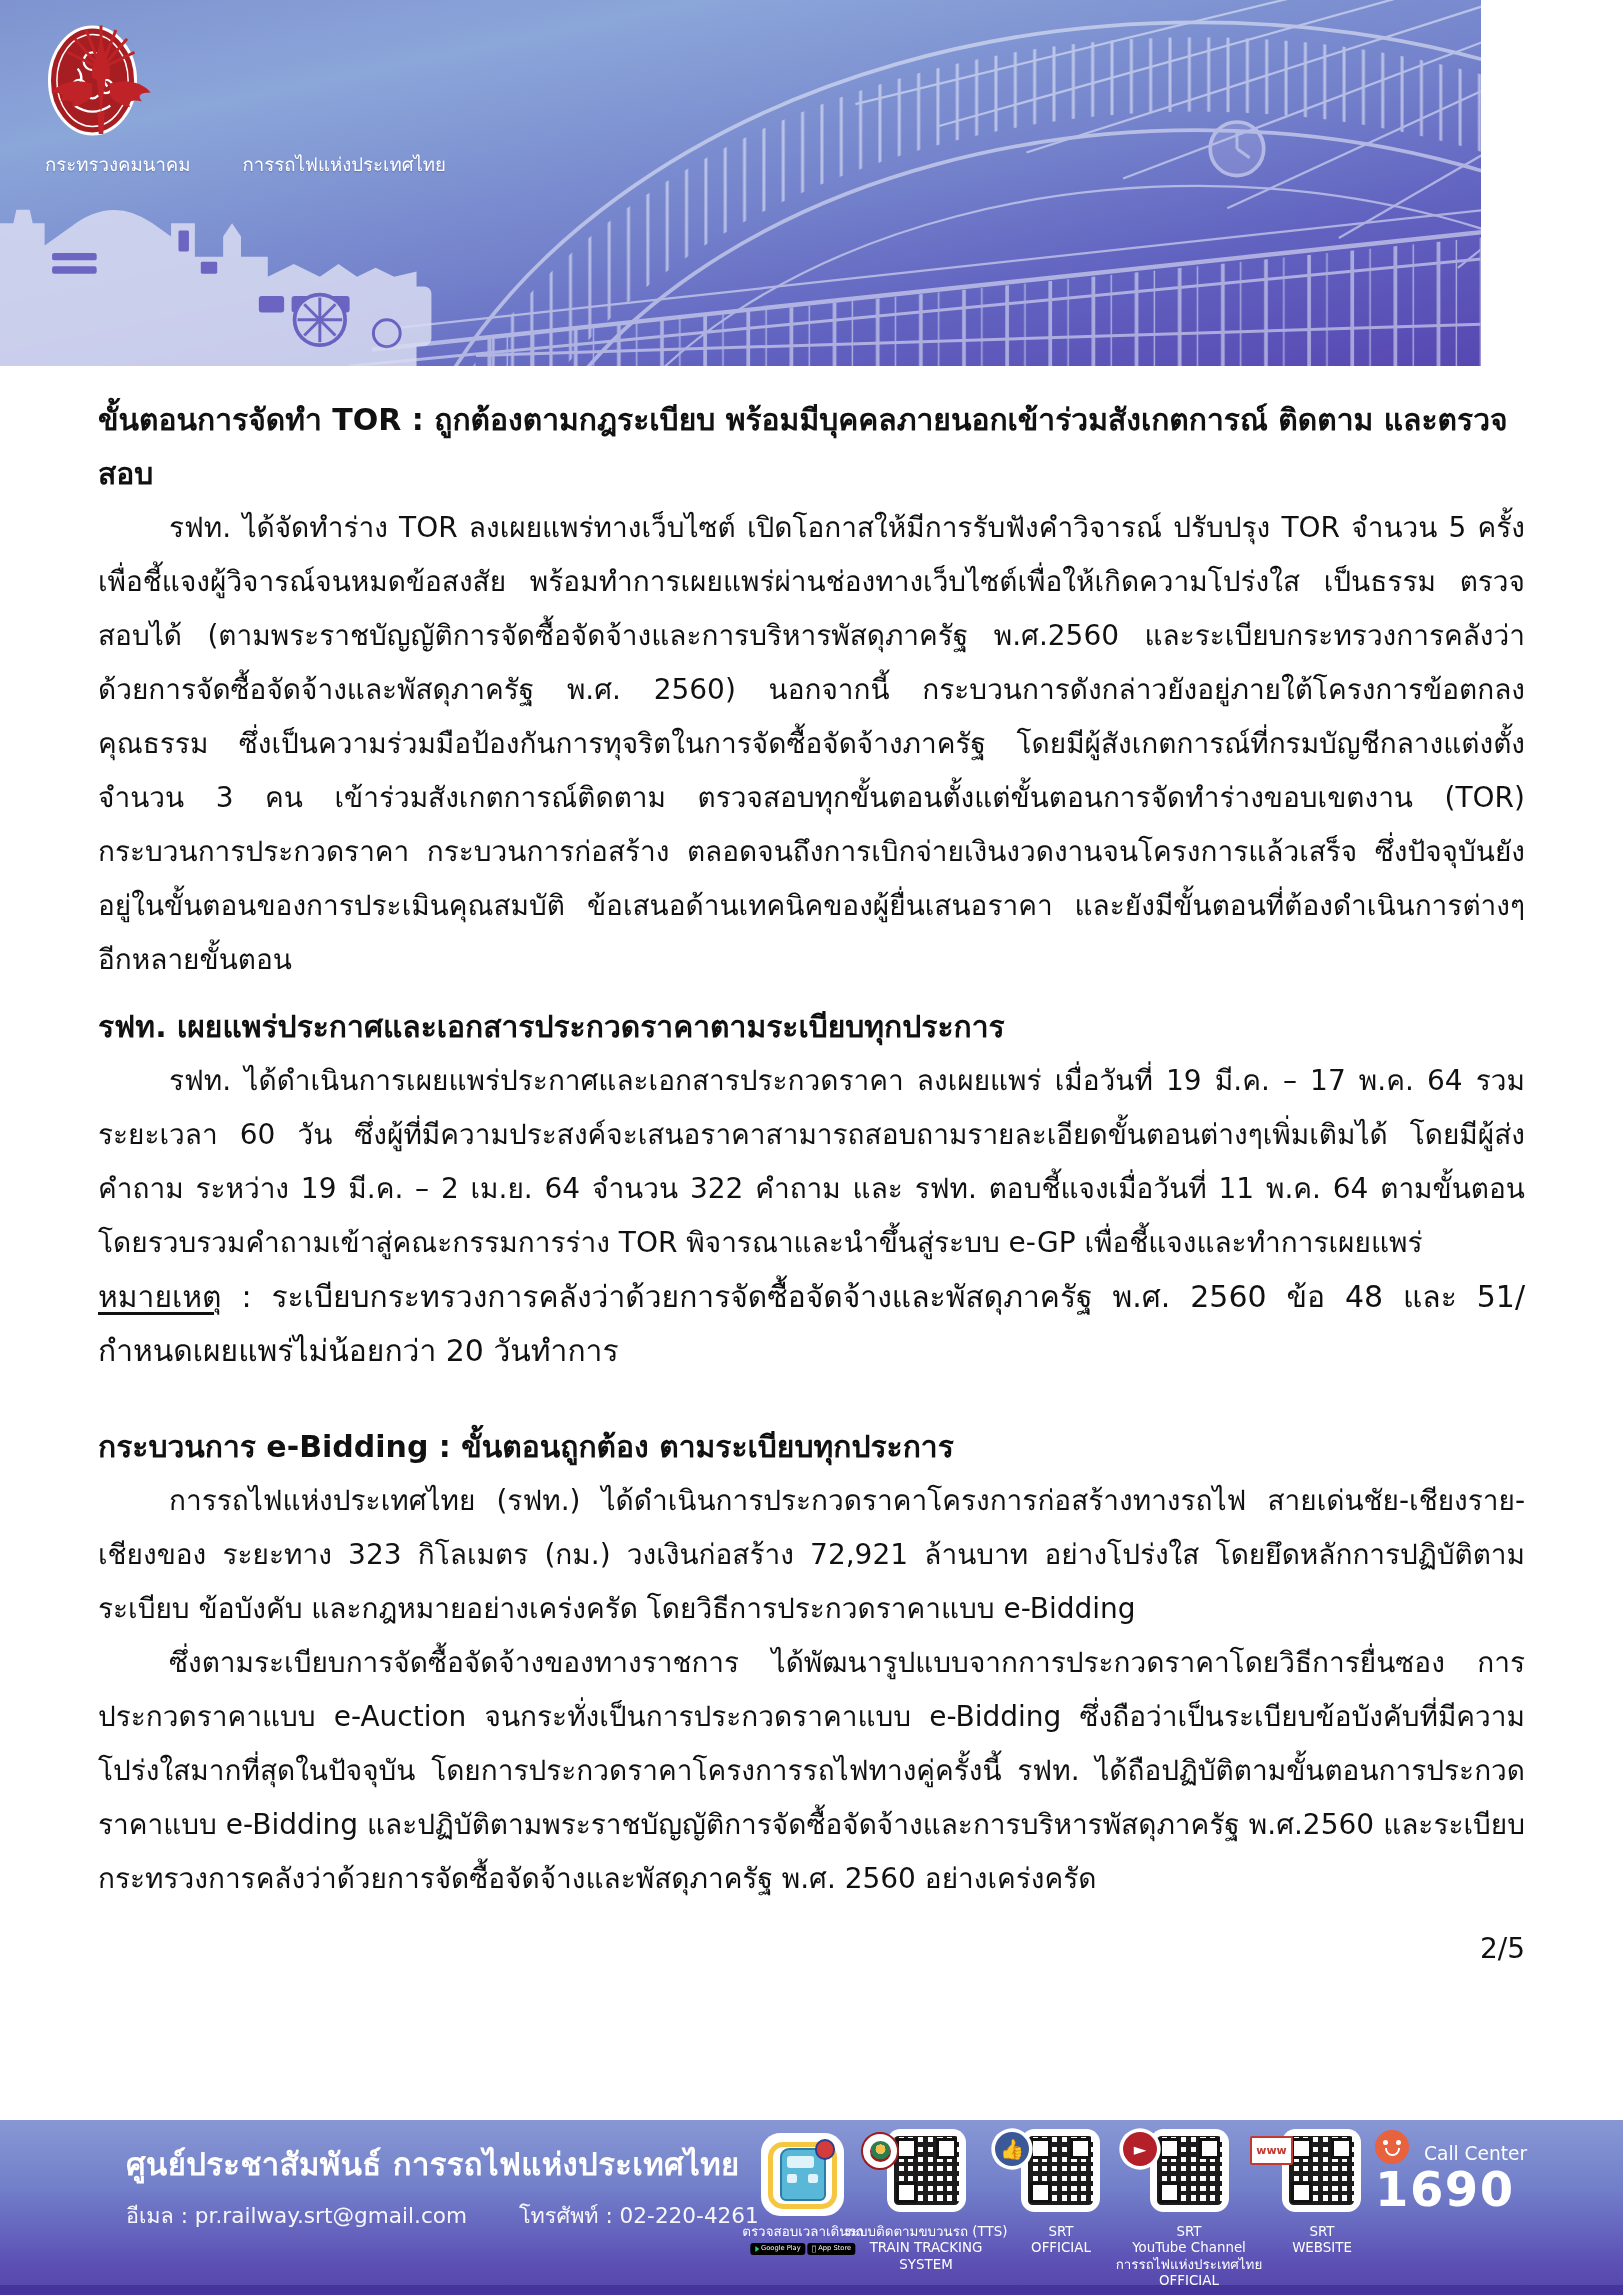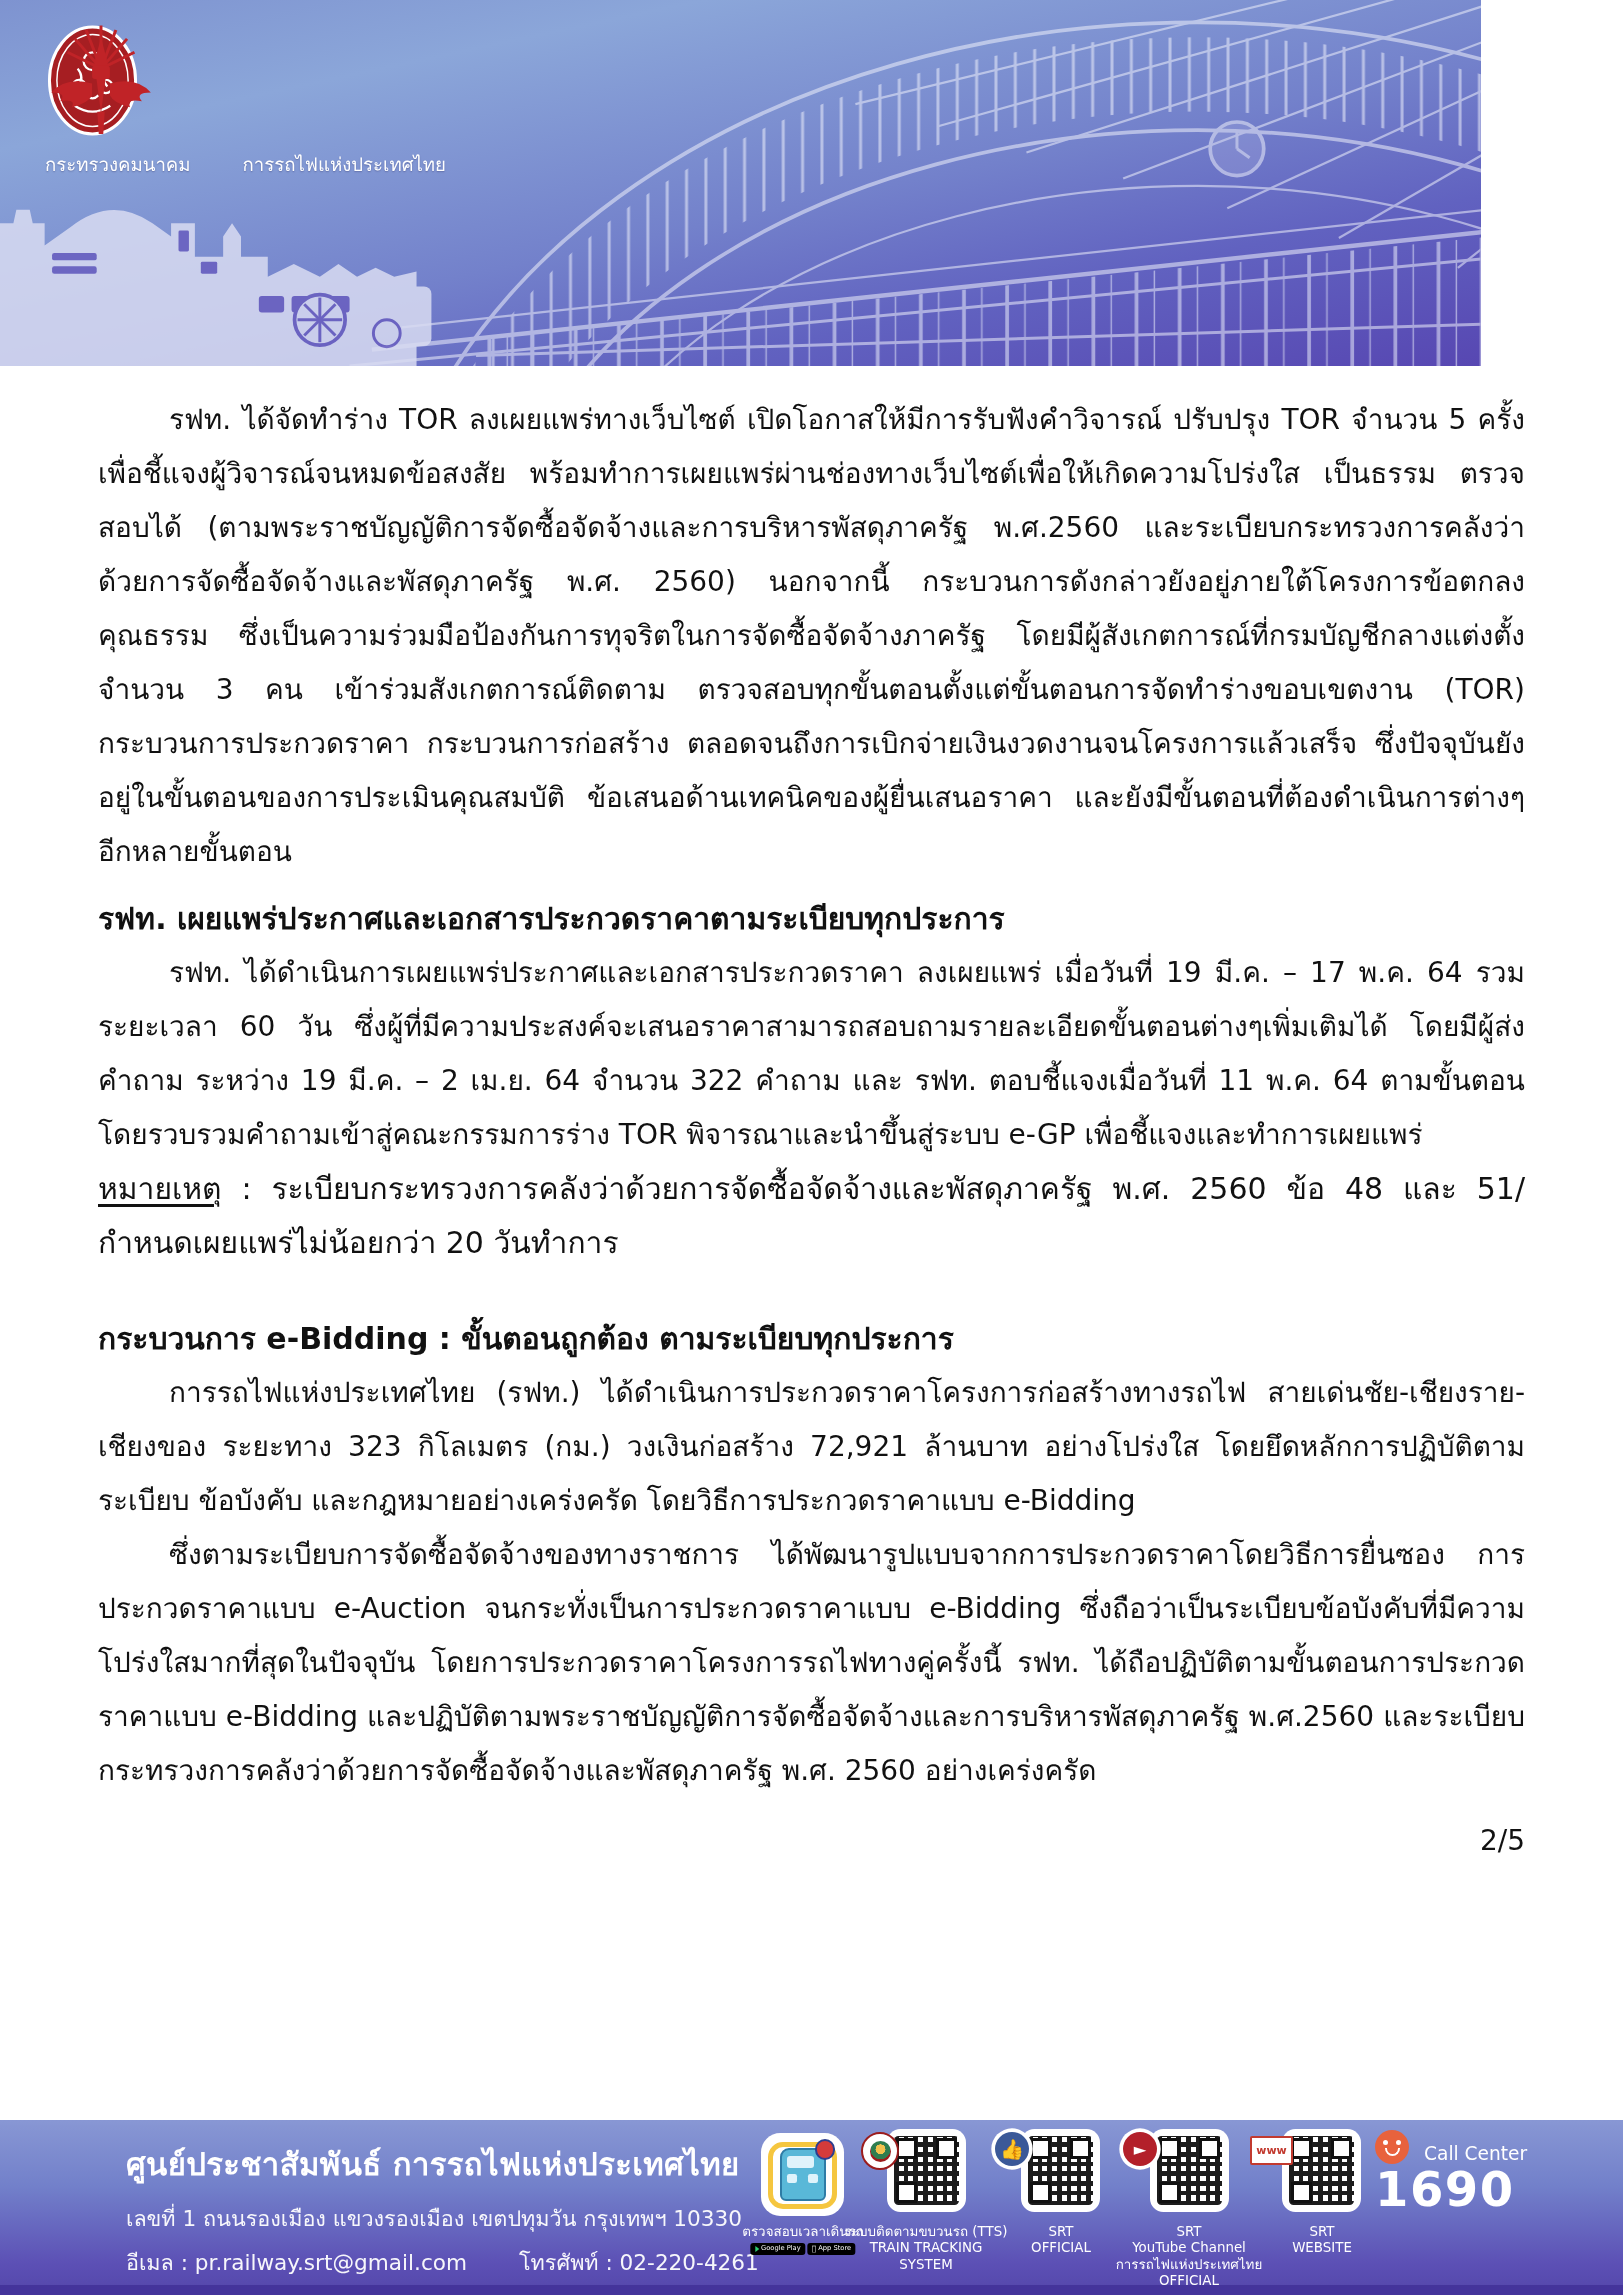--- a/index.html
+++ b/index.html
@@ -253,38 +253,38 @@
             <path d="M70 118 L80 118 L78 148 L72 148 Z" fill="#c02327"></path>
           </svg>
         </span>
         <span class="logo-label">การรถไฟแห่งประเทศไทย</span>
       </div>
     </div>
   </div>
 
   <div class="content">
 
+    <h2 class="sec-heading">ขั้นตอนการจัดทำ TOR : ถูกต้องตามกฎระเบียบ พร้อมมีบุคคลภายนอกเข้าร่วมสังเกตการณ์ ติดตาม และตรวจสอบ</h2>
     <p class="body-par">รฟท. ได้จัดทำร่าง TOR ลงเผยแพร่ทางเว็บไซต์ เปิดโอกาสให้มีการรับฟังคำวิจารณ์ ปรับปรุง TOR จำนวน 5 ครั้ง เพื่อชี้แจงผู้วิจารณ์จนหมดข้อสงสัย พร้อมทำการเผยแพร่ผ่านช่องทางเว็บไซต์เพื่อให้เกิดความโปร่งใส เป็นธรรม ตรวจสอบได้ (ตามพระราชบัญญัติการจัดซื้อจัดจ้างและการบริหารพัสดุภาครัฐ พ.ศ.2560 และระเบียบกระทรวงการคลังว่าด้วยการจัดซื้อจัดจ้างและพัสดุภาครัฐ พ.ศ. 2560) นอกจากนี้ กระบวนการดังกล่าวยังอยู่ภายใต้โครงการข้อตกลงคุณธรรม ซึ่งเป็นความร่วมมือป้องกันการทุจริตในการจัดซื้อจัดจ้างภาครัฐ โดยมีผู้สังเกตการณ์ที่กรมบัญชีกลางแต่งตั้ง จำนวน 3 คน เข้าร่วมสังเกตการณ์ติดตาม ตรวจสอบทุกขั้นตอนตั้งแต่ขั้นตอนการจัดทำร่างขอบเขตงาน (TOR) กระบวนการประกวดราคา กระบวนการก่อสร้าง ตลอดจนถึงการเบิกจ่ายเงินงวดงานจนโครงการแล้วเสร็จ ซึ่งปัจจุบันยังอยู่ในขั้นตอนของการประเมินคุณสมบัติ ข้อเสนอด้านเทคนิคของผู้ยื่นเสนอราคา และยังมีขั้นตอนที่ต้องดำเนินการต่างๆอีกหลายขั้นตอน</p>
 
     <h2 class="sec-heading gap-sm">รฟท. เผยแพร่ประกาศและเอกสารประกวดราคาตามระเบียบทุกประการ</h2>
     <p class="body-par">รฟท. ได้ดำเนินการเผยแพร่ประกาศและเอกสารประกวดราคา ลงเผยแพร่ เมื่อวันที่ 19 มี.ค. – 17 พ.ค. 64 รวมระยะเวลา 60 วัน ซึ่งผู้ที่มีความประสงค์จะเสนอราคาสามารถสอบถามรายละเอียดขั้นตอนต่างๆเพิ่มเติมได้ โดยมีผู้ส่งคำถาม ระหว่าง 19 มี.ค. – 2 เม.ย. 64 จำนวน 322 คำถาม และ รฟท. ตอบชี้แจงเมื่อวันที่ 11 พ.ค. 64 ตามขั้นตอน โดยรวบรวมคำถามเข้าสู่คณะกรรมการร่าง TOR พิจารณาและนำขึ้นสู่ระบบ e-GP เพื่อชี้แจงและทำการเผยแพร่</p>
     <p class="note-par"><span class="note-label">หมายเหตุ</span><span> : ระเบียบกระทรวงการคลังว่าด้วยการจัดซื้อจัดจ้างและพัสดุภาครัฐ พ.ศ. 2560 ข้อ 48 และ 51/กำหนดเผยแพร่ไม่น้อยกว่า 20 วันทำการ</span></p>
 
     <h2 class="sec-heading gap-lg">กระบวนการ e-Bidding : ขั้นตอนถูกต้อง ตามระเบียบทุกประการ</h2>
     <p class="body-par">การรถไฟแห่งประเทศไทย (รฟท.) ได้ดำเนินการประกวดราคาโครงการก่อสร้างทางรถไฟ สายเด่นชัย-เชียงราย-เชียงของ ระยะทาง 323 กิโลเมตร (กม.) วงเงินก่อสร้าง 72,921  ล้านบาท อย่างโปร่งใส โดยยึดหลักการปฏิบัติตามระเบียบ ข้อบังคับ และกฎหมายอย่างเคร่งครัด โดยวิธีการประกวดราคาแบบ e-Bidding</p>
     <p class="body-par">ซึ่งตามระเบียบการจัดซื้อจัดจ้างของทางราชการ ได้พัฒนารูปแบบจากการประกวดราคาโดยวิธีการยื่นซอง การประกวดราคาแบบ e-Auction จนกระทั่งเป็นการประกวดราคาแบบ e-Bidding  ซึ่งถือว่าเป็นระเบียบข้อบังคับที่มีความโปร่งใสมากที่สุดในปัจจุบัน โดยการประกวดราคาโครงการรถไฟทางคู่ครั้งนี้ รฟท. ได้ถือปฏิบัติตามขั้นตอนการประกวดราคาแบบ e-Bidding  และปฏิบัติตามพระราชบัญญัติการจัดซื้อจัดจ้างและการบริหารพัสดุภาครัฐ พ.ศ.2560 และระเบียบกระทรวงการคลังว่าด้วยการจัดซื้อจัดจ้างและพัสดุภาครัฐ พ.ศ. 2560 อย่างเคร่งครัด</p>
 
     <div class="page-number">2/5</div>
   </div>
 
   <div class="footer">
 
     <div class="footer-left">
       <div class="footer-title">ศูนย์ประชาสัมพันธ์ การรถไฟแห่งประเทศไทย</div>
-      <div class="footer-address">เลขที่ 1 ถนนรองเมือง แขวงรองเมือง เขตปทุมวัน กรุงเทพฯ 10330</div>
       <div class="footer-contact">
         <span>อีเมล : pr.railway.srt@gmail.com</span>
         <span>โทรศัพท์ : 02-220-4261</span>
       </div>
     </div>
 
     <div class="social">
 
       <div class="app-icon" style="left:761px;top:13.4px;">
         <div class="route"></div>

